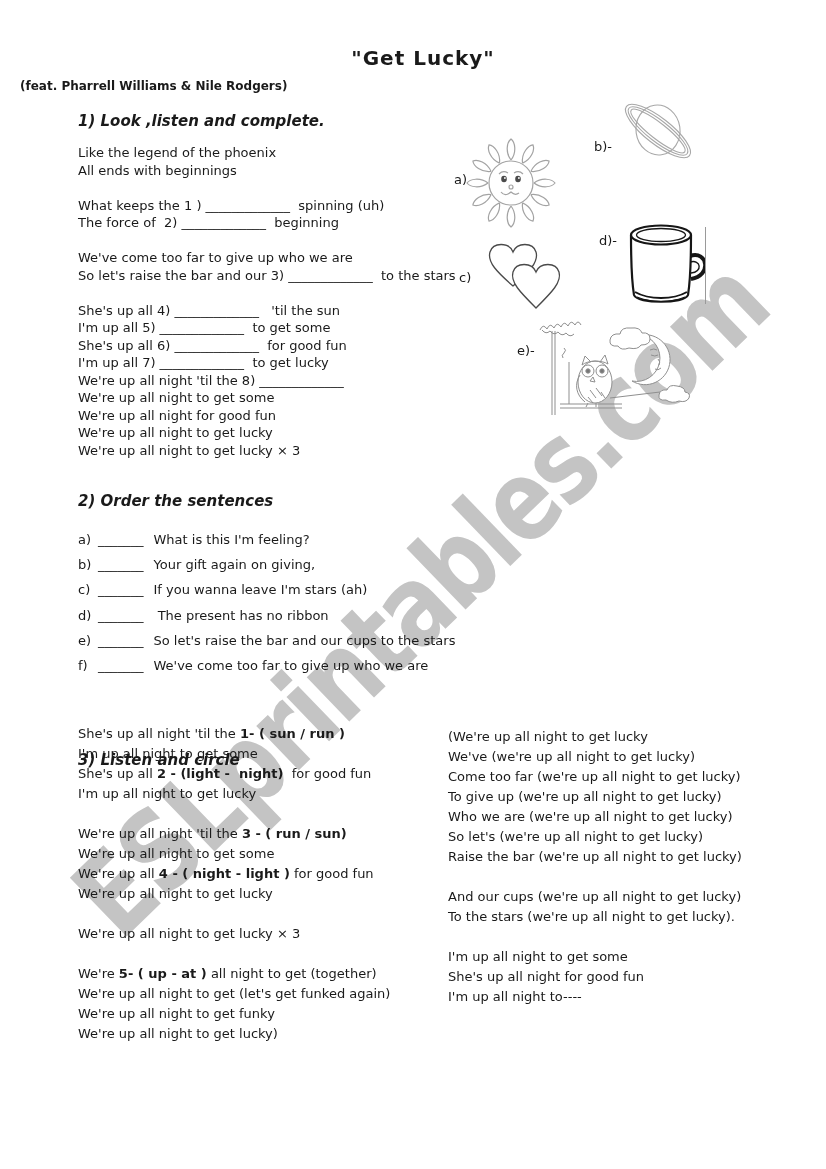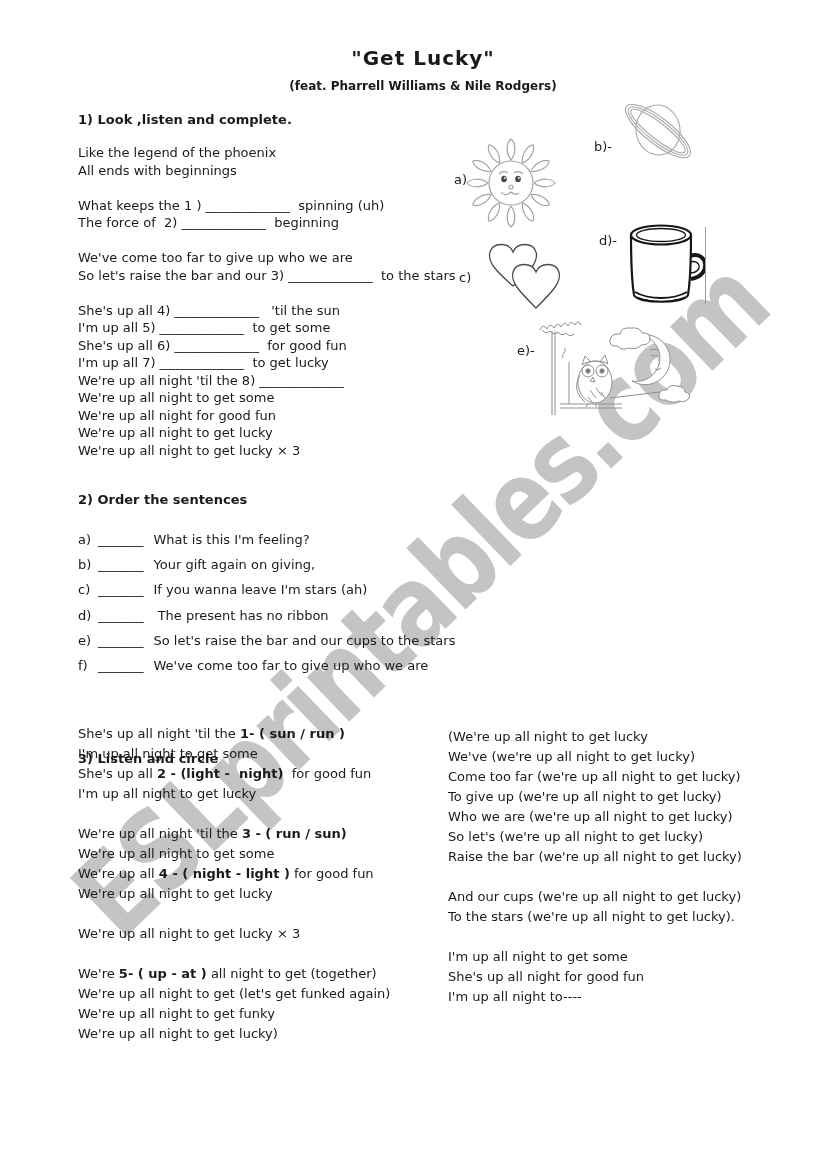--- a/index.html
+++ b/index.html
@@ -4,23 +4,23 @@
 <style>
   html,body{margin:0;padding:0;background:#fff;}
   .page{position:relative;width:826px;height:1169px;background:#fff;overflow:hidden;
         font-family:"DejaVu Sans",sans-serif;color:#1a1a1a;}
   .watermark{position:absolute;left:-180px;top:533px;width:1200px;height:132px;line-height:132px;
         text-align:center;font-size:112px;font-weight:bold;color:#c4c4c4;letter-spacing:-4px;
         transform:rotate(-44deg) scaleX(0.82);white-space:nowrap;z-index:1;user-select:none;}
   .content{position:absolute;left:0;top:0;width:826px;height:1169px;z-index:2;}
   .title{position:absolute;left:20px;top:46px;width:806px;text-align:center;
         font-size:20px;font-weight:bold;letter-spacing:1px;}
-  .subtitle{position:absolute;left:20px;top:79px;width:806px;text-align:center;
+  .subtitle{position:absolute;left:20px;top:79px;width:806px;text-align:left;
         font-size:12px;font-weight:bold;}
-  .heading{position:absolute;font-size:13px;font-weight:bold;white-space:pre;}
+  .heading{position:absolute;font-size:15px;font-weight:bold;white-space:pre;font-style:italic;}
   #s1-heading{left:78px;top:112px;}
   #s2-heading{left:78px;top:492px;}
   #s3-heading{left:78px;top:703px;margin-top:48px;}
   .lines{position:absolute;font-size:13px;white-space:pre-wrap;}
   #s1-lines{left:78px;top:144px;line-height:17.5px;}
   #s3-left{left:78px;top:724px;line-height:20px;}
   #s3-right{left:448px;top:727px;line-height:20px;}
   #s2-items{position:absolute;left:78px;top:524px;font-size:13px;margin-top:8px;}
   .s2-row{height:25.2px;white-space:pre;}
   .s2-label{display:inline-block;width:20px;}

